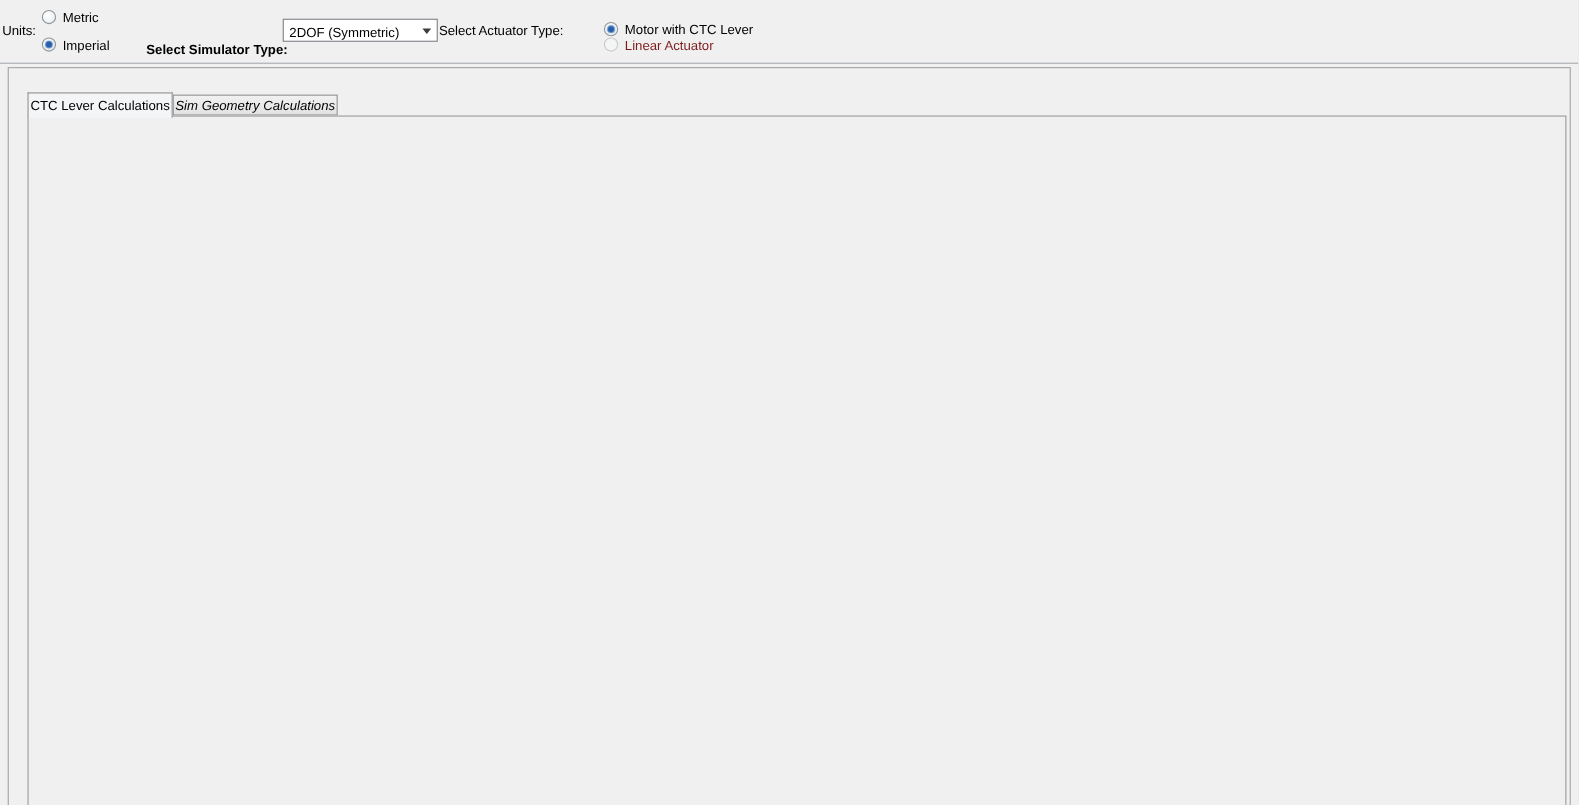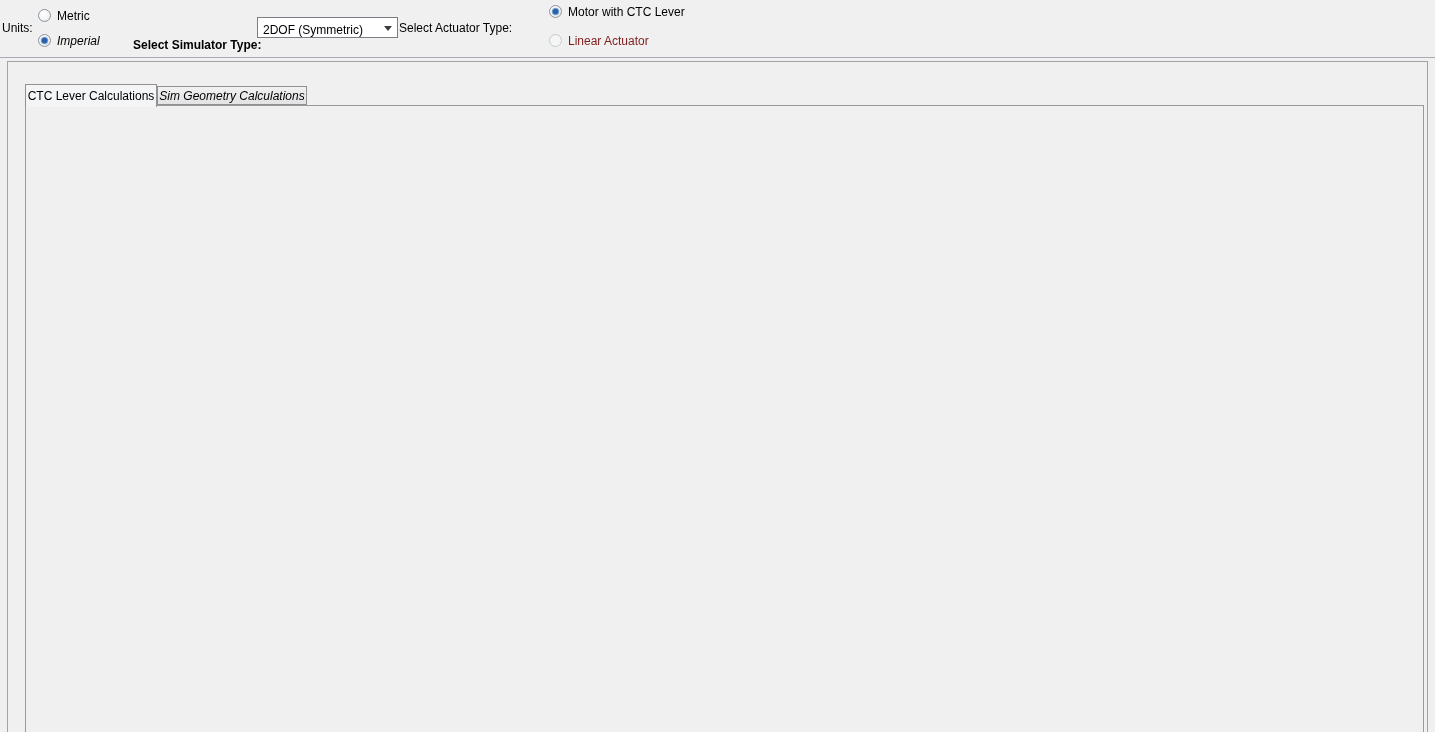--- a/index.html
+++ b/index.html
@@ -76,33 +76,33 @@
 
 <div class="app">
 
   <div class="topbar">
     <span class="tb-label" style="left:2px; top:21px;">Units:</span>
 
     <div class="radio-row" style="left:38px; top:9px;">
       <span class="radio"></span>
       <span>Metric</span>
     </div>
-    <div class="radio-row" style="left:38px; top:34px;font-style:italic;">
+    <div class="radio-row" style="left:38px; top:34px;">
       <span class="radio checked"></span>
       <span>Imperial</span>
     </div>
 
     <span class="tb-label" style="left:133px; top:38px;font-weight:bold;">Select Simulator Type:</span>
     <div class="combo">
       <span>2DOF (Symmetric)</span>
       <span class="arrow"></span>
     </div>
 
     <span class="tb-label" style="left:399px; top:21px;">Select Actuator Type:</span>
-    <div class="radio-row" style="left:549px; top:5px;">
+    <div class="radio-row" style="left:549px; top:20px;">
       <span class="radio checked"></span>
       <span>Motor with CTC Lever</span>
     </div>
     <div class="radio-row" style="left:549px; top:34px;">
       <span class="radio disabled"></span>
       <span class="dim">Linear Actuator</span>
     </div>
   </div>
 
   <div class="panel">

